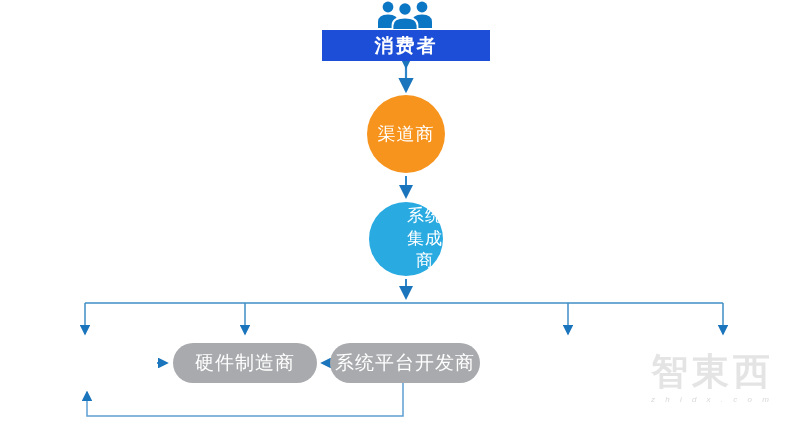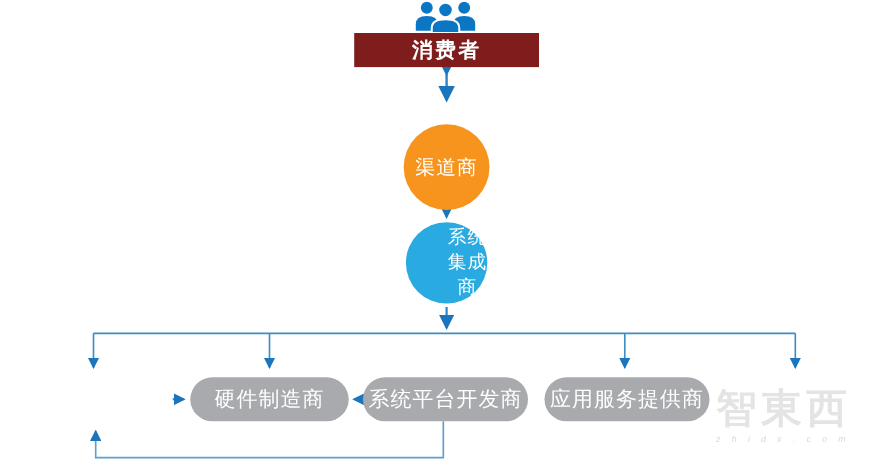--- a/index.html
+++ b/index.html
@@ -8,26 +8,26 @@
     background:#ffffff;
     font-family:"Liberation Sans","DejaVu Sans",sans-serif;
     overflow:hidden;
   }
   .canvas{position:relative;width:800px;height:427px;background:#fff;}
   .connector-layer{position:absolute;left:0;top:0;z-index:1;}
   .node{position:absolute;z-index:2;display:flex;align-items:center;justify-content:center;
         color:#fff;text-align:center;box-sizing:border-box;}
   .consumer-bar{
     left:322px;top:30px;width:168px;height:31px;
-    background:#7f1d1d;
+    background:#1d4ed8;
     font-size:19px;font-weight:bold;letter-spacing:2px;
   }
   .people-icon-wrap{position:absolute;left:373px;top:0;width:64px;height:30px;z-index:2;}
   .channel-circle{
-    left:367px;top:113px;width:78px;height:78px;border-radius:50%;
+    left:367px;top:95px;width:78px;height:78px;border-radius:50%;
     background:#F7941E;font-size:18px;letter-spacing:1px;
   }
   .integrator-circle{
     left:369px;top:202px;width:74px;height:74px;border-radius:50%;
     background:#29ABE2;font-size:17px;line-height:1.35;letter-spacing:1px;
   }
   .integrator-circle .two-line{display:block;margin-left:38px;}
   .supplier-box{
     top:343px;height:40px;border-radius:20px;
     background:#A8AAAD;font-size:19px;letter-spacing:1px;white-space:nowrap;
@@ -104,22 +104,19 @@
   <div class="node integrator-circle">
     <span class="two-line"><span>系统</span><br><span>集成商</span></span>
   </div>
 
   <div class="node supplier-box sb-3">
     <span>系统平台开发商</span>
   </div>
   <div class="node supplier-box sb-2">
     <span>硬件制造商</span>
   </div>
-  <div class="node supplier-box sb-4">
-    <span>应用服务提供商</span>
-  </div>
 
   <div class="watermark">
     <div class="wm-main">智東西</div>
     <div class="wm-sub">z h i d x . c o m</div>
   </div>
 
 </div>
 
 </body></html>

